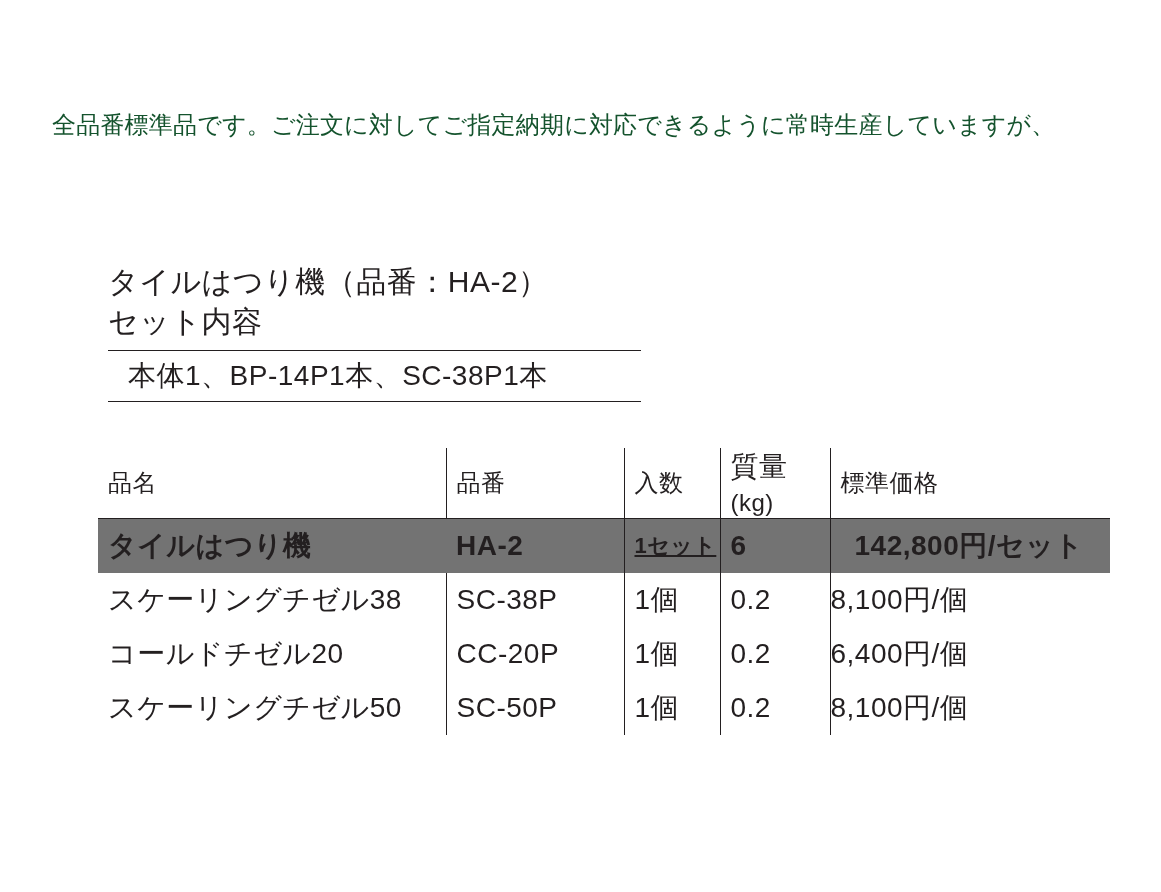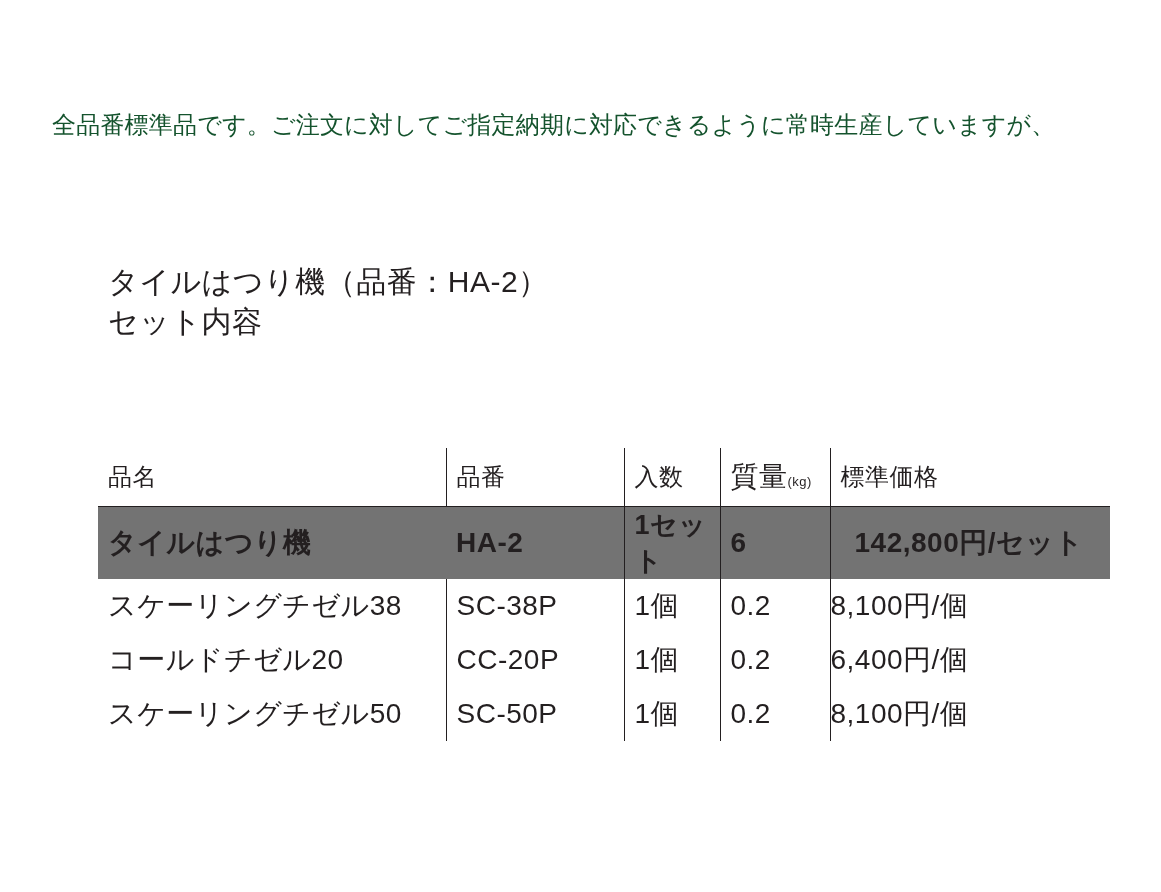--- a/index.html
+++ b/index.html
@@ -76,57 +76,58 @@
 
   .thead th {
     font-size: 24px;
     height: 58px;
     text-align: left;
     padding-left: 10px;
     letter-spacing: 0.5px;
     border-bottom: 1.6px solid #231f20;
   }
   .thead th.th-sub { font-size: 28px; }
-  .unit-small { font-size: 13px; }
+  .unit-small { font-size: 24px; }
 
   .row td {
     height: 54px;
     font-size: 28px;
     letter-spacing: 0.5px;
   }
   .row .cell-name  { padding-left: 10px; text-align: left; }
   .row .cell-code  { padding-left: 10px; text-align: left; }
   .row .cell-qty   { padding-left: 10px; text-align: left; }
   .row .cell-mass  { padding-left: 10px; text-align: left; }
   .row .cell-price { padding-right: 14px; text-align: left; }
 
   
   .sep-l { border-left: 1.6px solid #231f20; }
 
   .row.highlight td {
     background: #737373;
     font-weight: bold;
   }
-  .row.highlight .cell-qty { font-size: 27px; }
+  .row.highlight .cell-qty { font-size: 22px; text-decoration: underline; }
   .row.highlight .cell-price { text-align: left; padding-left: 24px; }
 
   .row.normal .cell-code,
   .row.normal .cell-qty,
   .row.normal .cell-mass { color: #231f20; }
 </style>
 </head>
 <body>
 
 <div class="notice">
   <div>全品番標準品です。ご注文に対してご指定納期に対応できるように常時生産していますが、</div>
 </div>
 
 <div class="setblock">
   <div class="set-title">タイルはつり機（品番：HA‑2）</div>
   <div class="set-title">セット内容</div>
+  <div class="set-contents-line">本体1、BP‑14P1本、SC‑38P1本</div>
 </div>
 
 <table class="table">
   <colgroup>
     <col class="c-name">
       <col class="c-code">
       <col class="c-qty">
       <col class="c-mass">
       <col class="c-price">
   </colgroup>

